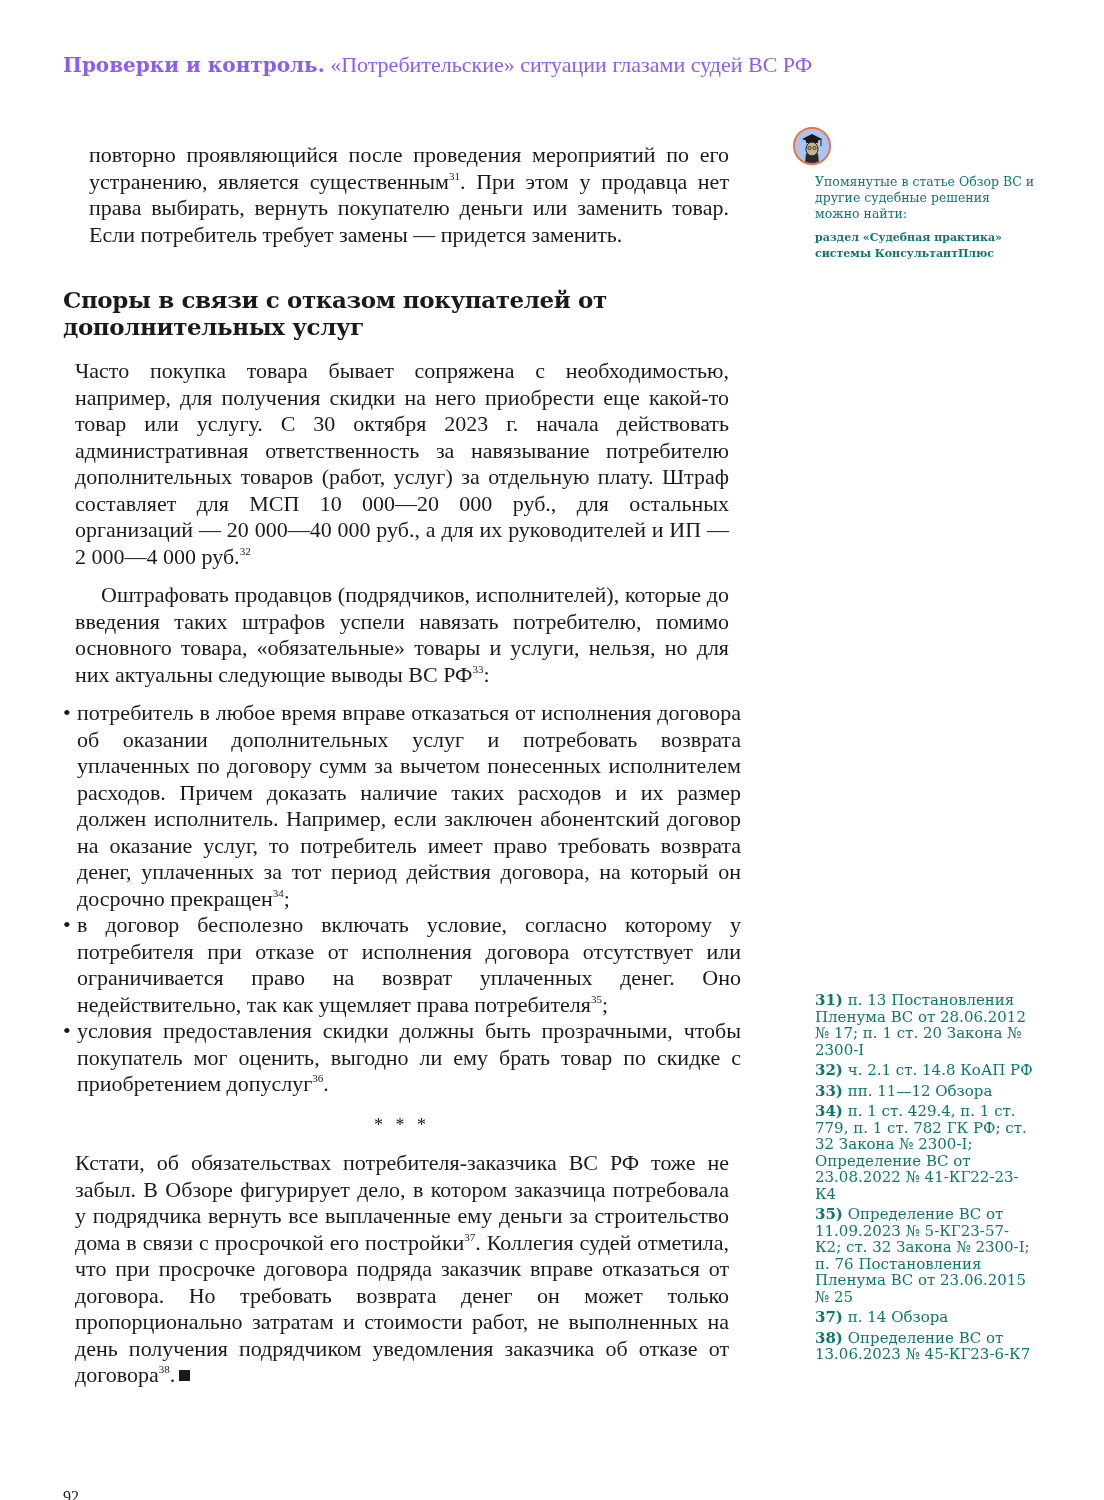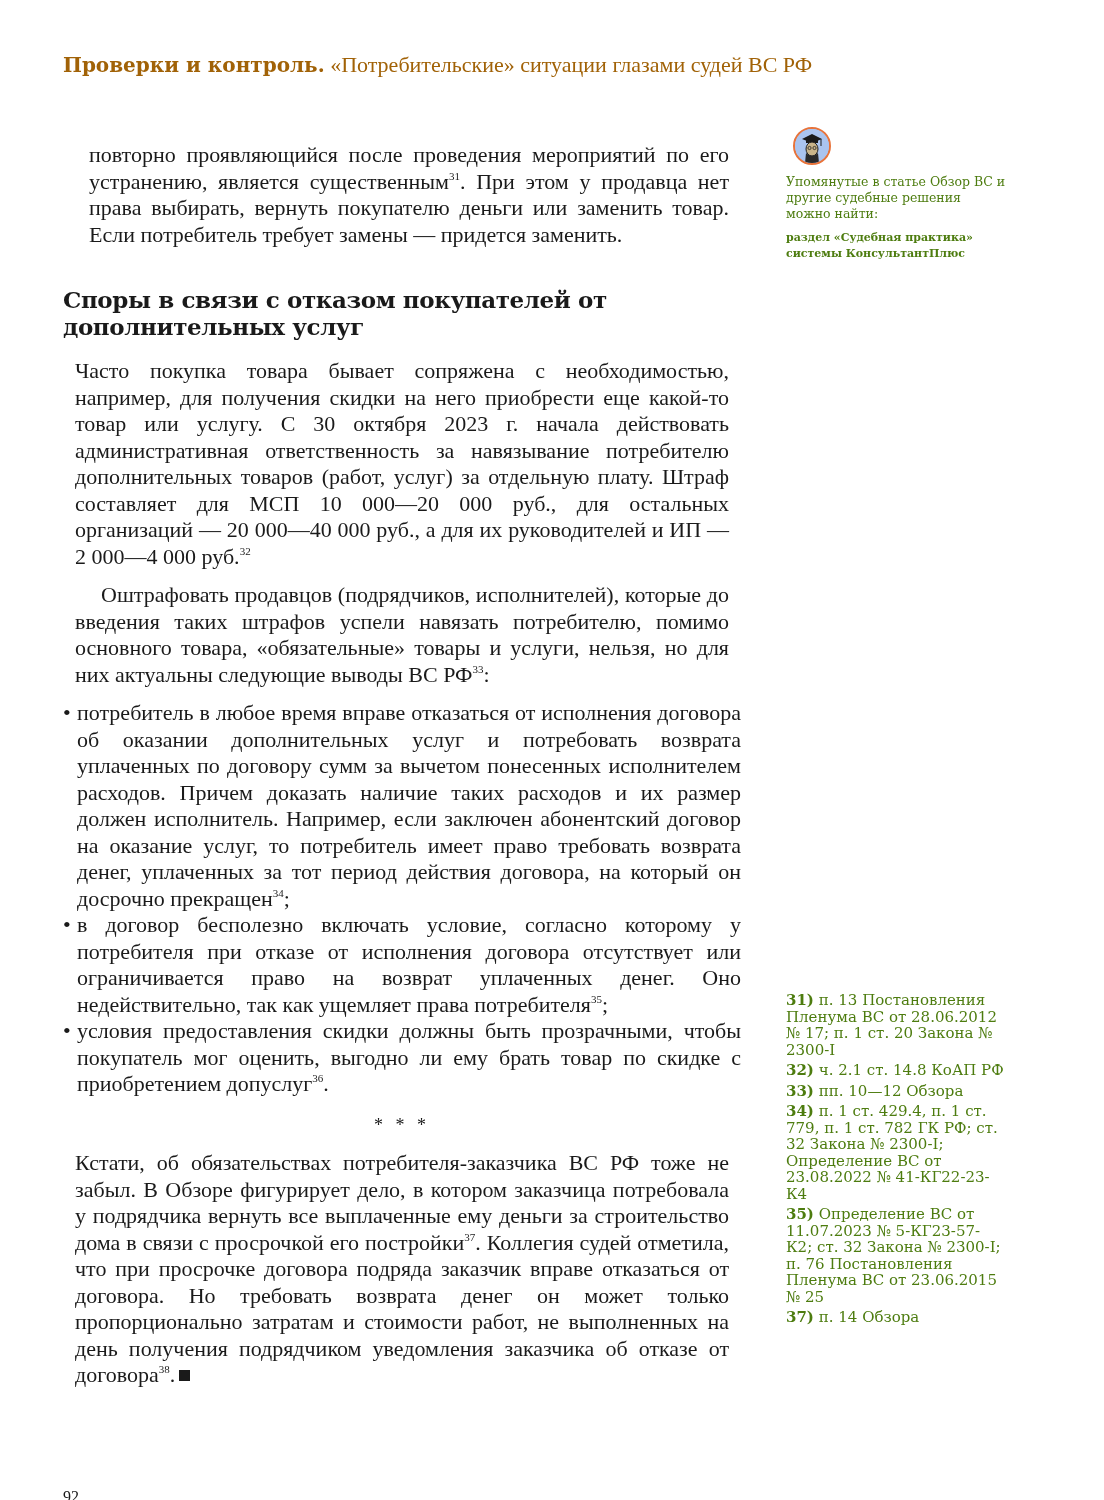--- a/index.html
+++ b/index.html
@@ -1,39 +1,39 @@
 <!DOCTYPE html>
 <html><head>
 <meta charset="utf-8">
 <style>
   html, body { margin: 0; padding: 0; background: #ffffff; }
   body { width: 1104px; height: 1500px; position: relative; overflow: hidden;
          font-family: "Liberation Serif", "DejaVu Serif", serif; color: #1a1a1a; }
-  .header { position: absolute; left: 63px; top: 52px; font-size: 22px; color: #a16207; white-space: nowrap; }
+  .header { position: absolute; left: 63px; top: 52px; font-size: 22px; color: #8b5cf6; white-space: nowrap; }
   .header .sec { font-weight: bold; font-family: "DejaVu Serif", serif; font-size: 20px; }
   .header .ttl { font-family: "Liberation Serif", serif; font-size: 22px; }
 
   .main { position: absolute; left: 63px; top: 130px; width: 678px; font-size: 22px; line-height: 26.5px; }
   .main p { margin: 12px; text-align: justify; }
   .main .indent-first { padding-left: 14px; }
   .main .indent { text-indent: 26px; }
   sup { font-size: 11px; line-height: 0; vertical-align: 9px; }
 
   .h2 { font-family: "DejaVu Serif", serif; font-weight: bold; font-size: 23px; line-height: 27px;
         margin: 38px 0 18px 0; letter-spacing: -0.4px; }
 
   ul.bullets { list-style: none; margin: 0; padding: 0; }
   ul.bullets li { position: relative; padding-left: 14px; text-align: justify; }
   ul.bullets li .dot { position: absolute; left: 0; top: 0; }
 
   .stars { text-align: center; font-size: 18px; margin: 14px 0 2px 0; letter-spacing: 4px; }
 
   .endmark { display: inline-block; width: 11px; height: 11px; background: #1a1a1a; margin-left: 4px; vertical-align: 1px; }
 
-  .side { position: absolute; left: 786px; width: 220px; font-family: "DejaVu Serif", serif; color: #4d7c0f; }
+  .side { position: absolute; left: 815px; width: 220px; font-family: "DejaVu Serif", serif; color: #0f766e; }
   .avatar { position: absolute; left: 793px; top: 127px; width: 34px; height: 34px; border-radius: 50%;
             background: #aac4ef; border: 2px solid #e8733a; overflow: hidden; }
   .side-note { top: 174px; font-size: 12.5px; line-height: 16px; }
   .side-note .strong { font-weight: bold; font-size: 11px; margin-top: 8px; display: block; }
 
   .footnotes { top: 992px; font-size: 15px; line-height: 16.5px; }
   .fn { margin-bottom: 4px; }
   .fn b { font-weight: bold; }
 
   .page-num { position: absolute; left: 63px; top: 1488px; font-size: 16px; font-family: "Liberation Serif", serif; }
@@ -94,19 +94,20 @@
 </div>
 
 <div class="side side-note">
   <span>Упомянутые в статье Обзор ВС и другие судебные решения можно найти:</span>
   <span class="strong">раздел «Судебная практика» системы КонсультантПлюс</span>
 </div>
 
 <div class="side footnotes">
   <div class="fn"><b>31)</b> <span>п. 13 Постановления Пленума ВС от 28.06.2012 № 17; п. 1 ст. 20 Закона № 2300-I</span></div>
   <div class="fn"><b>32)</b> <span>ч. 2.1 ст. 14.8 КоАП РФ</span></div>
-  <div class="fn"><b>33)</b> <span>пп. 10—12 Обзора</span></div>
+  <div class="fn"><b>33)</b> <span>пп. 11—12 Обзора</span></div>
   <div class="fn"><b>34)</b> <span>п. 1 ст. 429.4, п. 1 ст. 779, п. 1 ст. 782 ГК РФ; ст. 32 Закона № 2300-I; Определение ВС от 23.08.2022 № 41-КГ22-23-К4</span></div>
-  <div class="fn"><b>35)</b> <span>Определение ВС от 11.07.2023 № 5-КГ23-57-К2; ст. 32 Закона № 2300-I; п. 76 Постановления Пленума ВС от 23.06.2015 № 25</span></div>
+  <div class="fn"><b>35)</b> <span>Определение ВС от 11.09.2023 № 5-КГ23-57-К2; ст. 32 Закона № 2300-I; п. 76 Постановления Пленума ВС от 23.06.2015 № 25</span></div>
   <div class="fn"><b>37)</b> <span>п. 14 Обзора</span></div>
+  <div class="fn"><b>38)</b> <span>Определение ВС от 13.06.2023 № 45-КГ23-6-К7</span></div>
 </div>
 
 <div class="page-num">92</div>
 
 </body></html>

